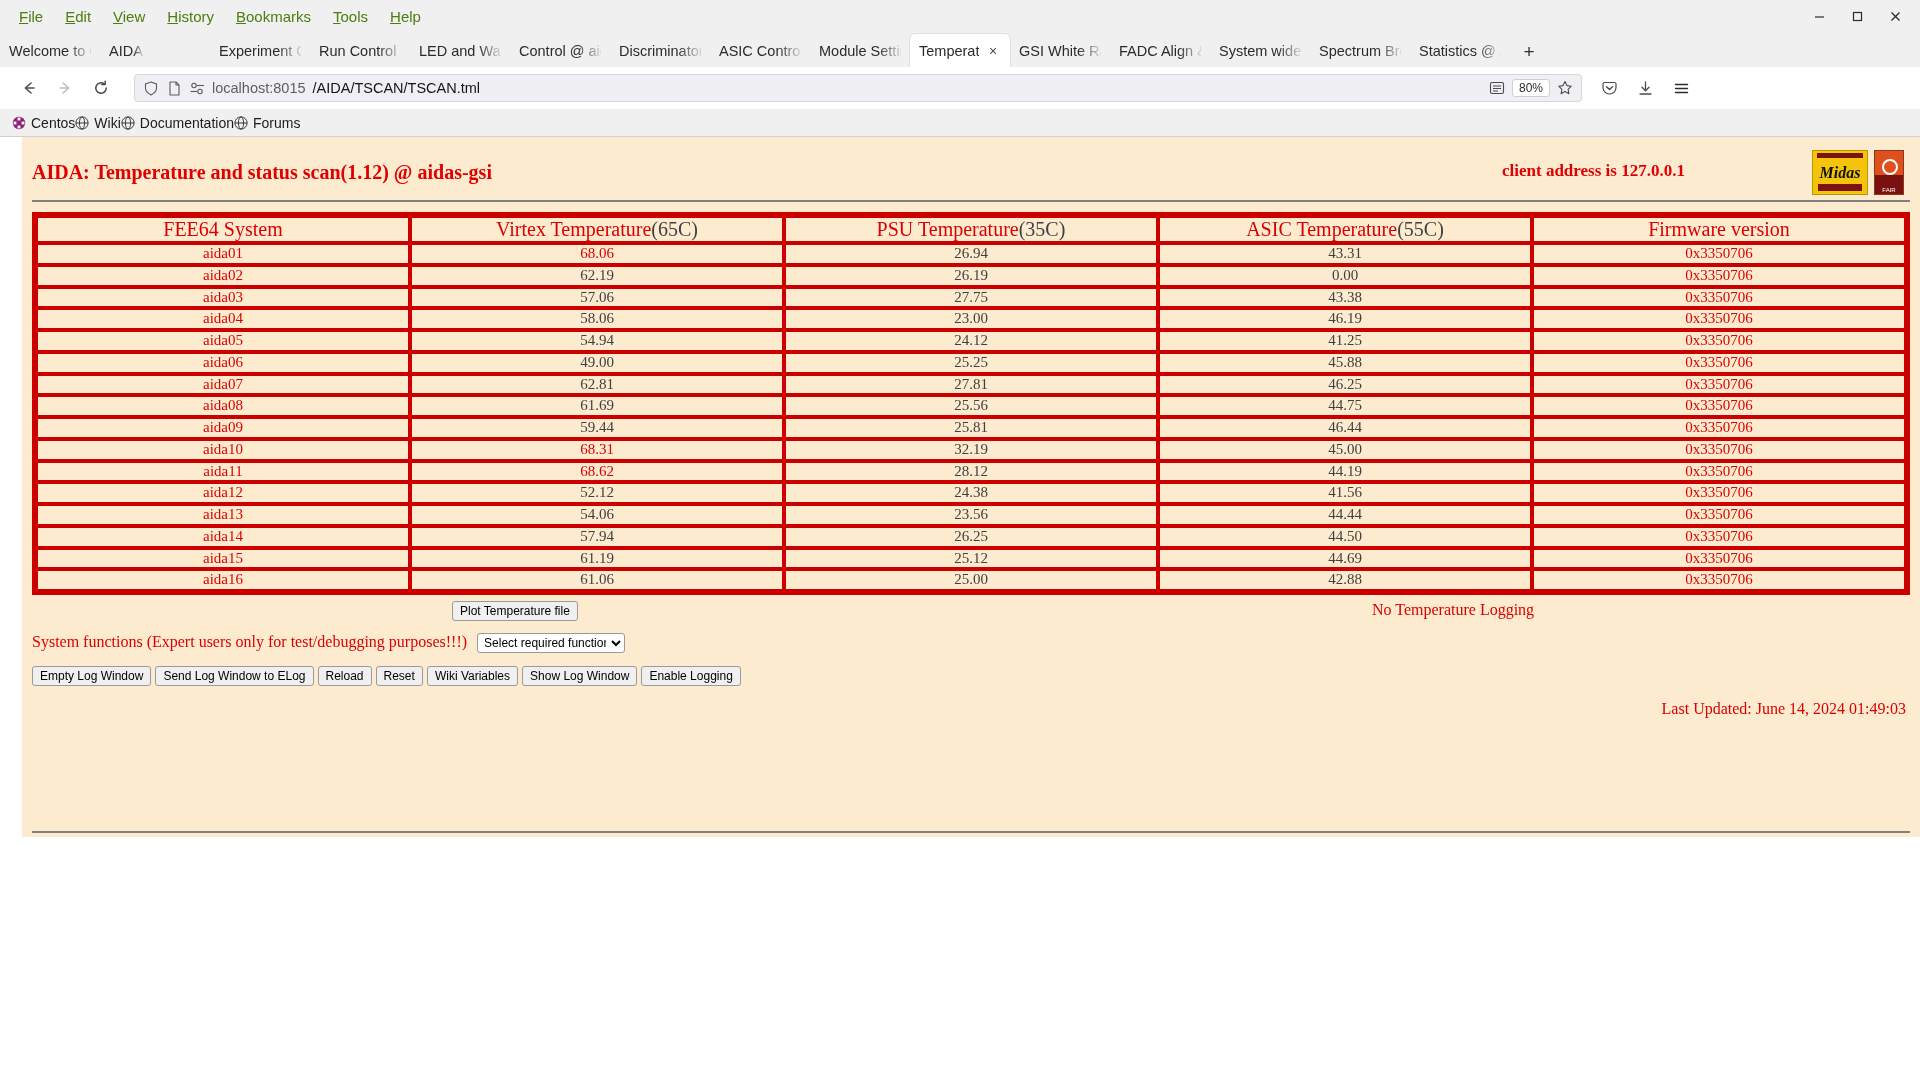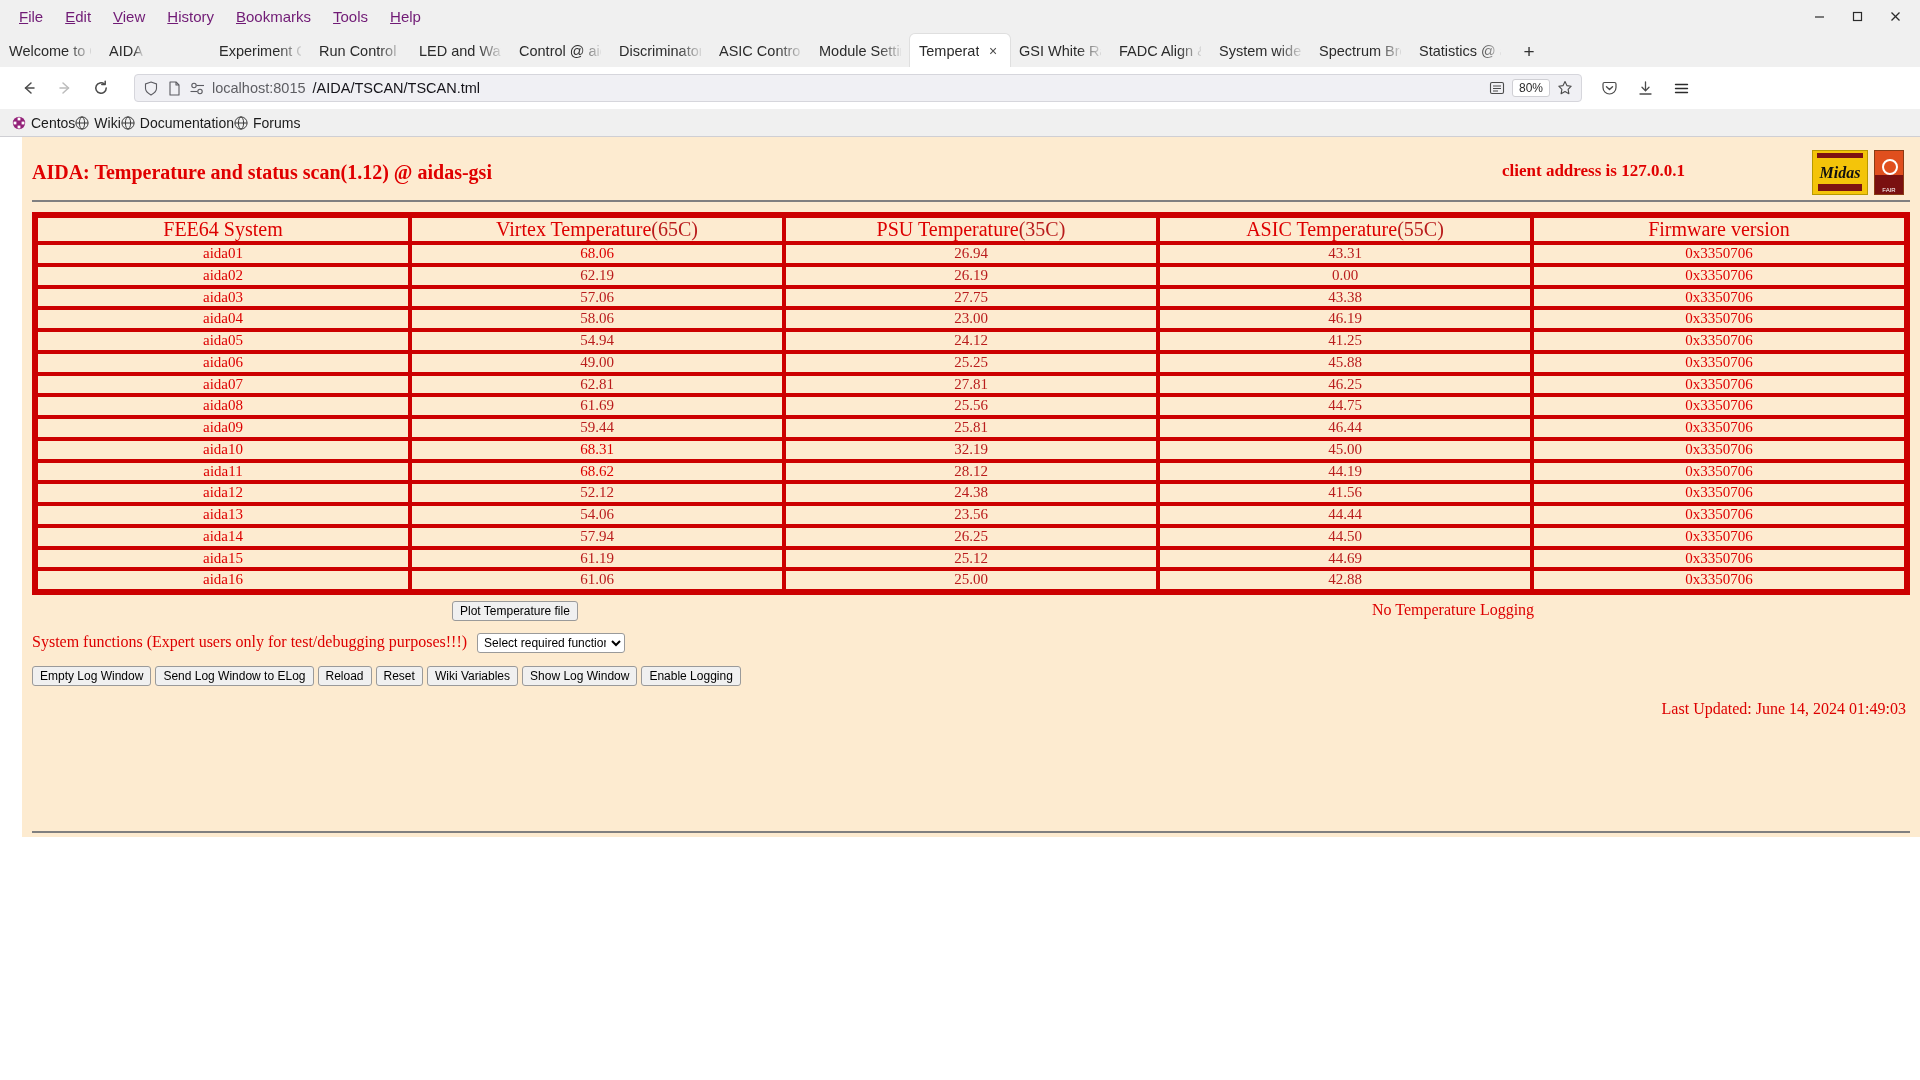--- a/index.html
+++ b/index.html
@@ -12,21 +12,21 @@
     font-family: "Liberation Sans", sans-serif;
   }
 
   
   .browser { width: 1920px; height: 1080px; display: flex; flex-direction: column; background:#fff; }
 
   .menubar {
     height: 32px; background: #f0f0f0;
     display: flex; align-items: center;
     padding-left: 8px; gap: 0px;
-    font-size: 15px; color: #701a75;
+    font-size: 15px; color: #4d7c0f;
     position: relative;
     border-bottom: none;
   }
   .menu-item { padding: 4px 11px; cursor: default; white-space: nowrap; }
   .menu-item u { text-decoration: underline; }
   .win-controls { position:absolute; right: 6px; top:0; height:32px; display:flex; align-items:center; gap:0px; }
   .win-btn { width: 38px; height: 30px; display:flex; align-items:center; justify-content:center; font-size: 13px; color:#2b2b2b; }
   .win-btn svg { display:block; }
 
   .tabbar {
@@ -176,21 +176,21 @@
     border: 2px solid #cc0000;
     text-align: center;
     font-size: 15px;
     padding: 1px 2px;
     font-weight: normal;
     line-height: 1.05;
     height: 17px;
   }
   table.tscan th { font-size: 20px; }
   .c-red { color: #dd0000; }
-  .c-green { color: #b91c1c; }
+  .c-green { color: #404040; }
   .col-sys { width: 20%; }
   .col-virtex { width: 20%; }
   .col-psu { width: 20%; }
   .col-asic { width: 20%; }
   .col-fw { width: 20%; }
 
   .belowtable { position: relative; height: 100px; margin-top: 6px; }
   .plotbtn-wrap { text-align: left; padding-left: 420px; }
   button.webbtn {
     font-family: "Liberation Sans", sans-serif;

